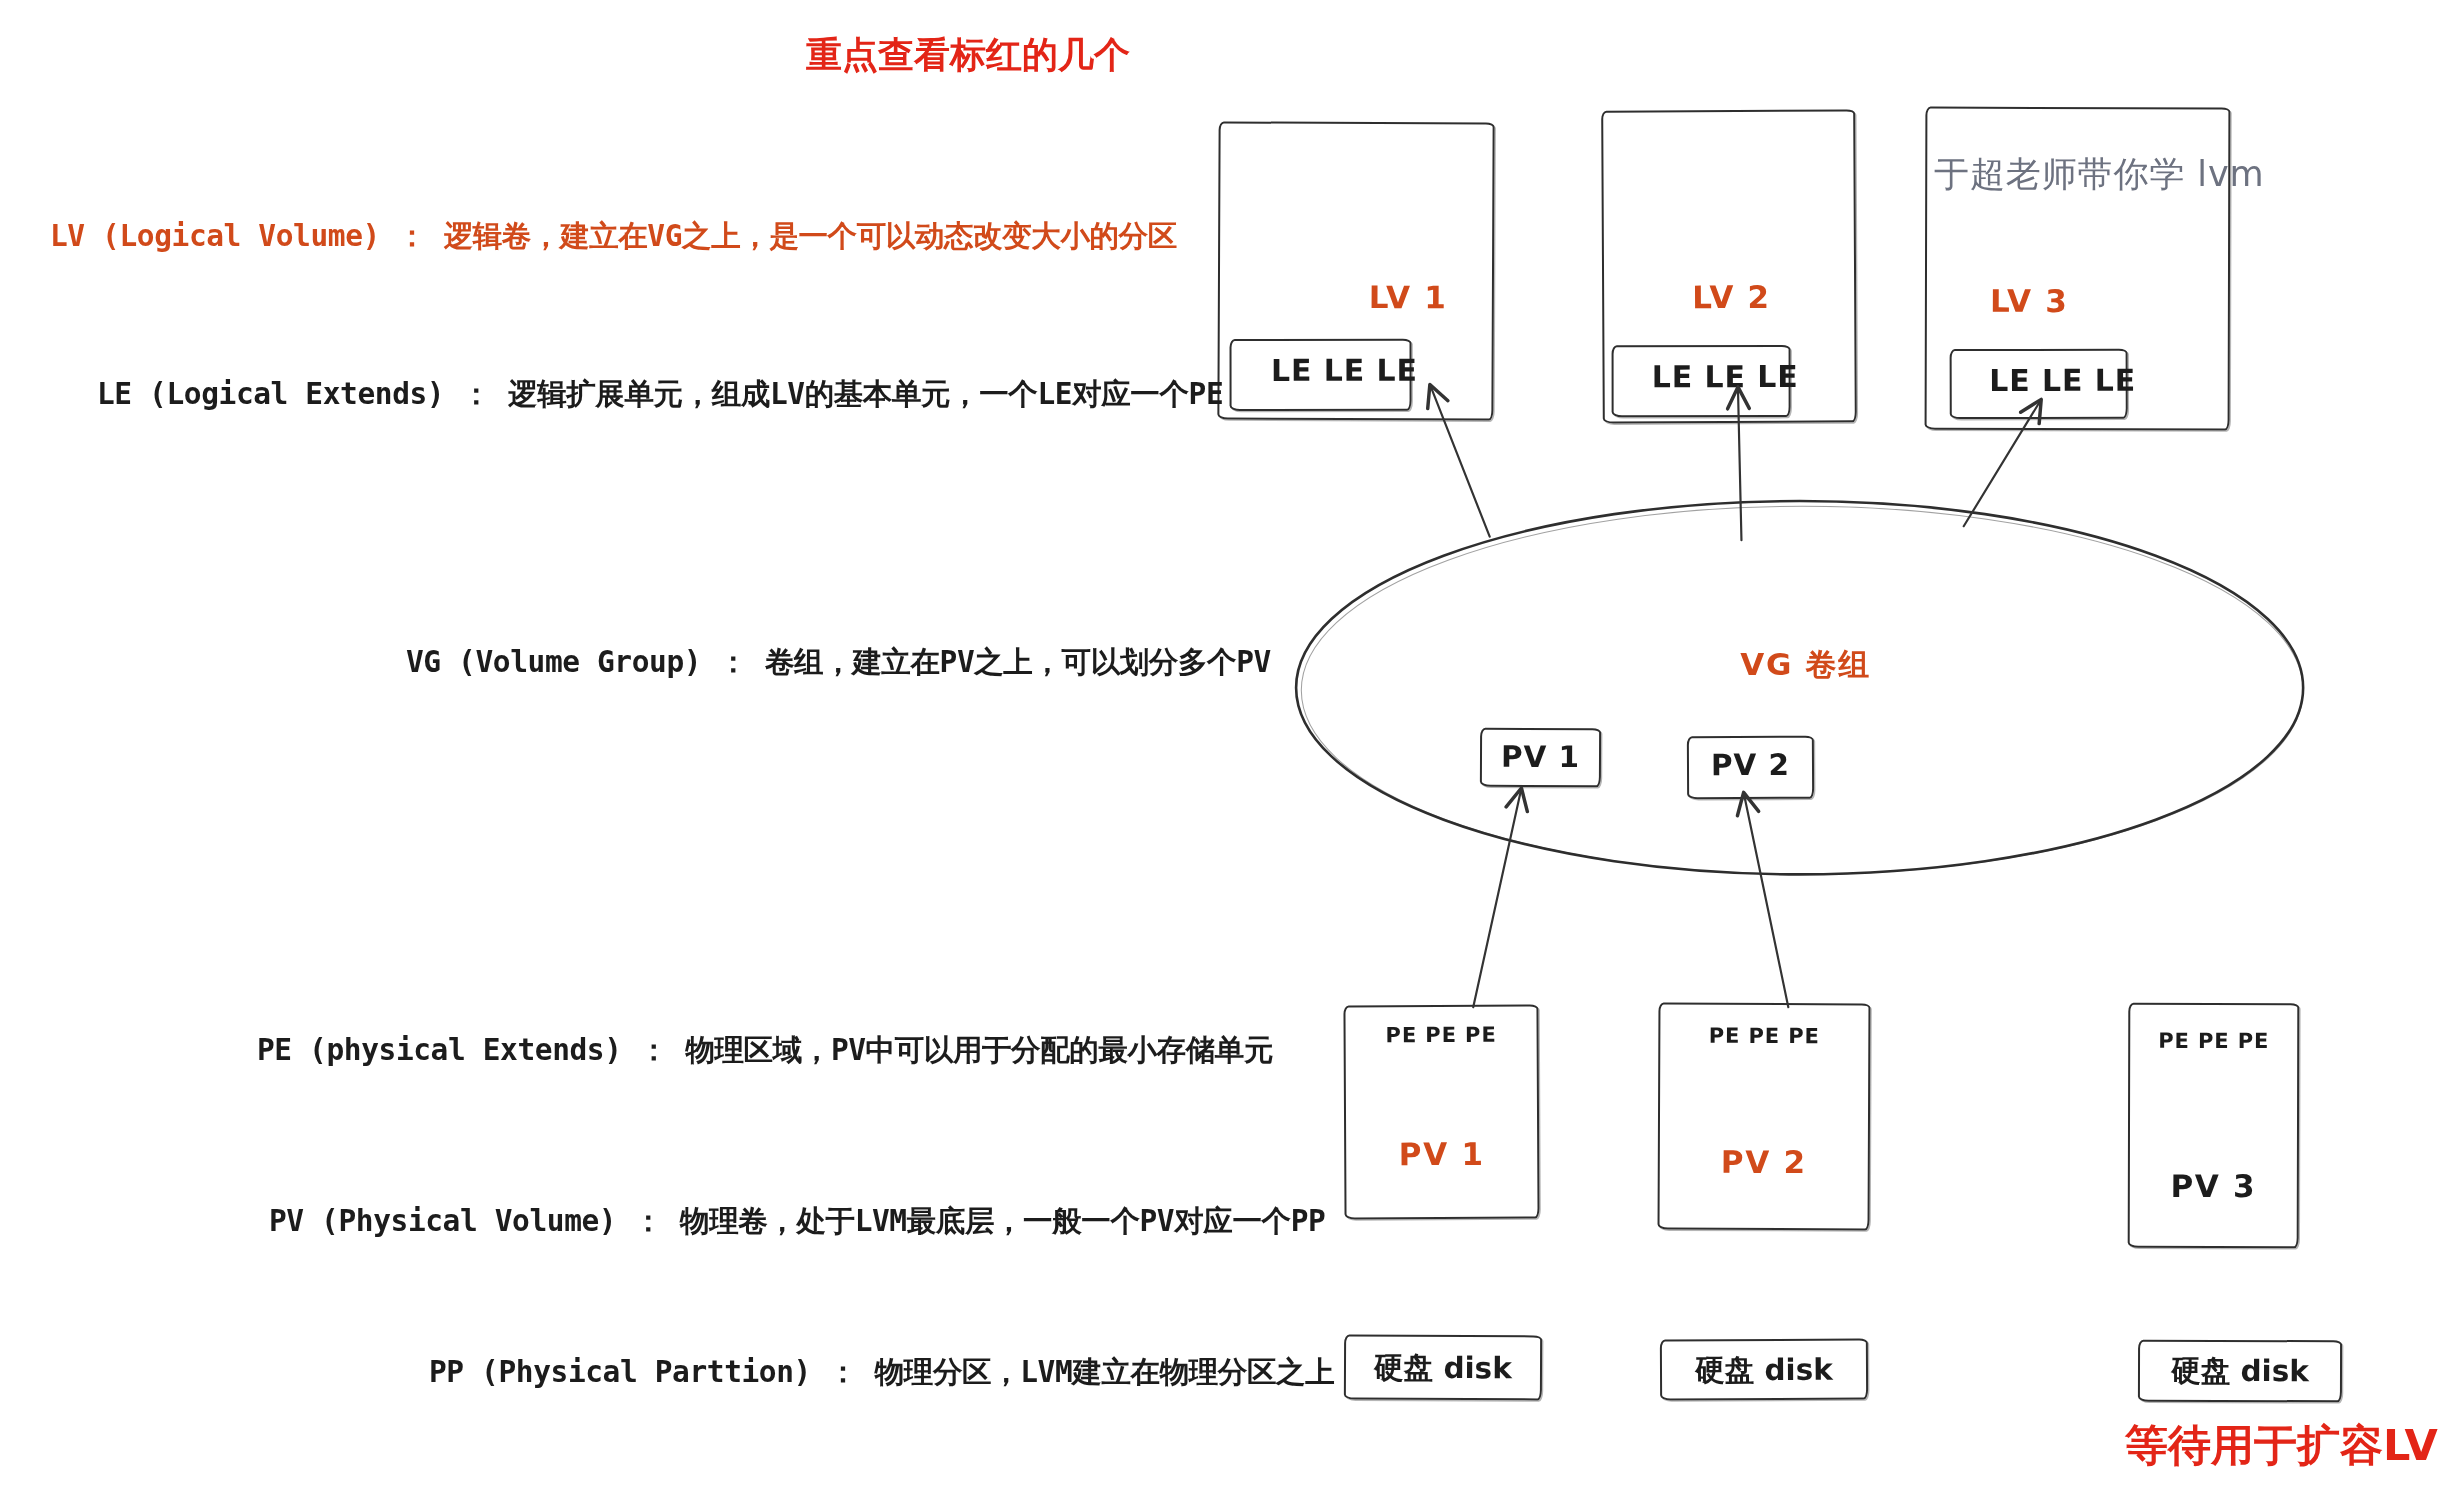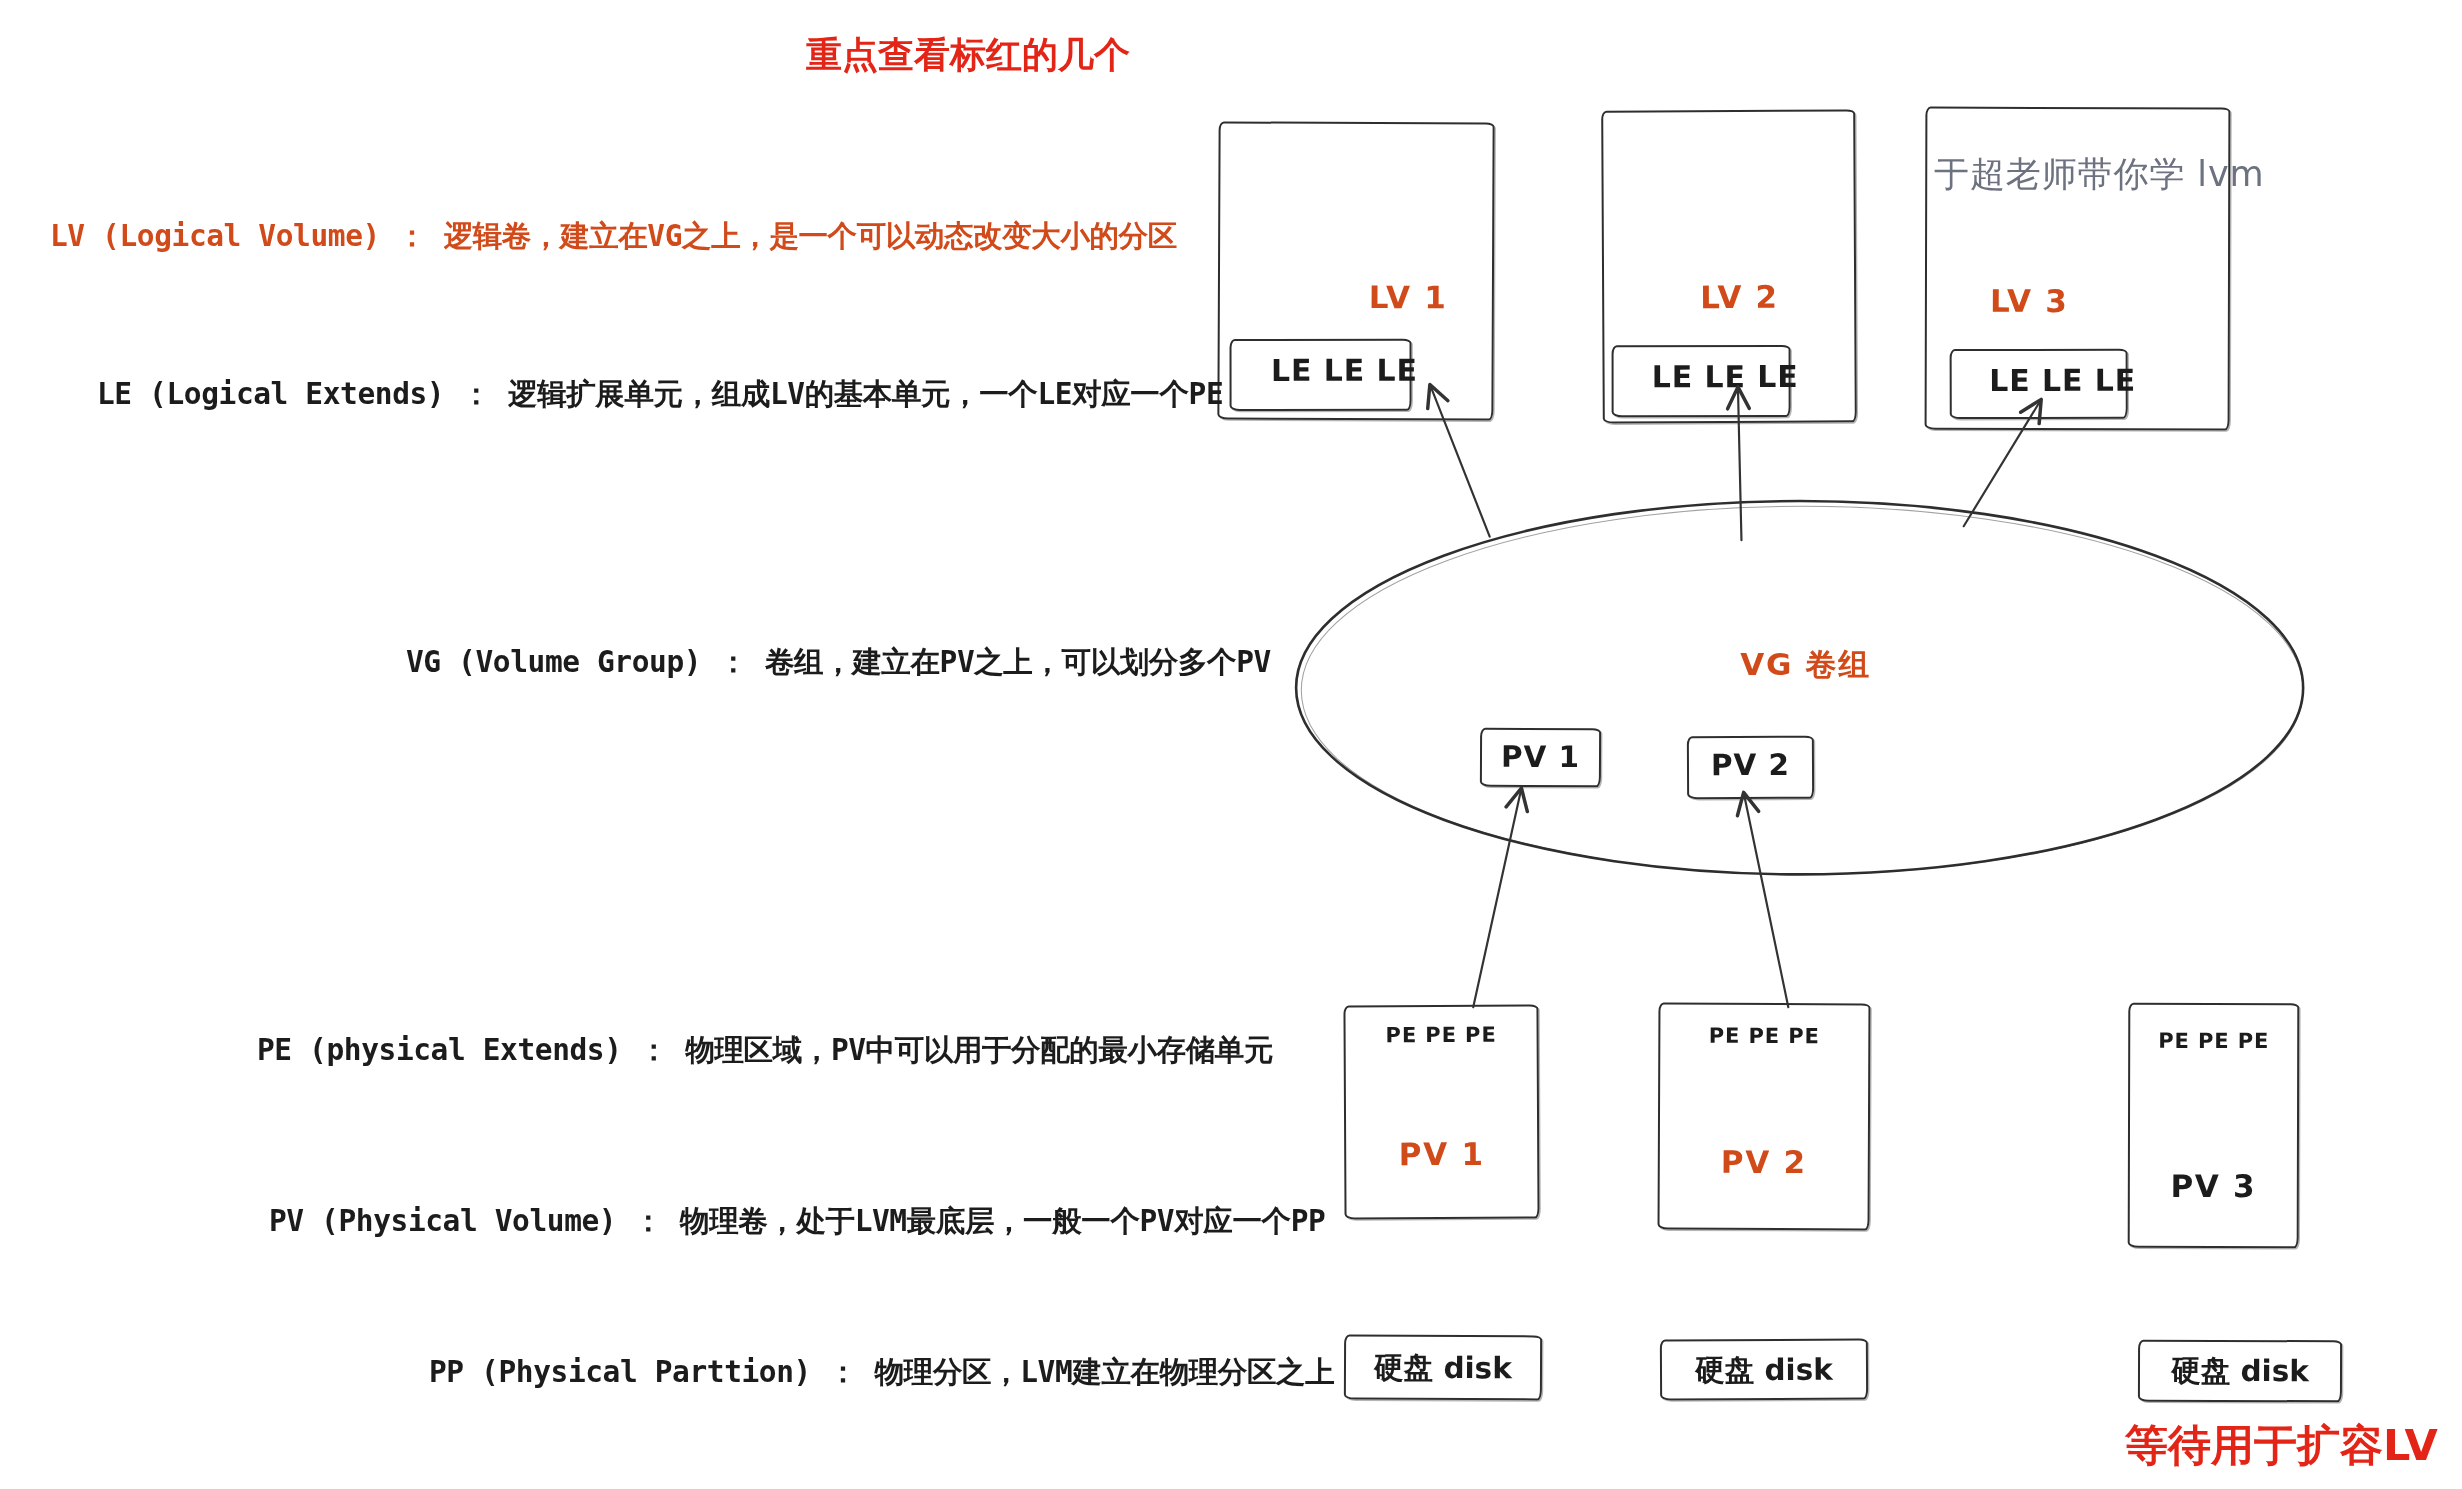--- a/index.html
+++ b/index.html
@@ -64,21 +64,21 @@
 <div class="abs pending-note nowrap" style="left:2125px;top:1417px;">等待用于扩容LV</div>
 
 <div class="abs sketch r1" style="left:1218px;top:122px;width:272px;height:294px;">
   <div class="abs lv-label nowrap" style="left:149px;top:155px;">LV 1</div>
   <div class="abs sketch r2" style="left:10.4px;top:215px;width:178px;height:68px;">
     <div class="abs le-label nowrap">LE LE LE</div>
   </div>
 </div>
 
 <div class="abs sketch r2" style="left:1602px;top:110px;width:250px;height:309px;">
-  <div class="abs lv-label nowrap" style="left:96px;top:167px;">LV 2</div>
+  <div class="abs lv-label nowrap" style="left:88px;top:167px;">LV 2</div>
   <div class="abs sketch r1" style="left:7px;top:233px;width:175px;height:68px;">
     <div class="abs le-label nowrap">LE LE LE</div>
   </div>
 </div>
 
 <div class="abs sketch r3" style="left:1925px;top:107px;width:301px;height:319px;">
   <div class="abs lv-label nowrap" style="left:63px;top:174px;">LV 3</div>
   <div class="abs sketch r2" style="left:22.6px;top:240px;width:174px;height:66px;">
     <div class="abs le-label nowrap">LE LE LE</div>
   </div>

